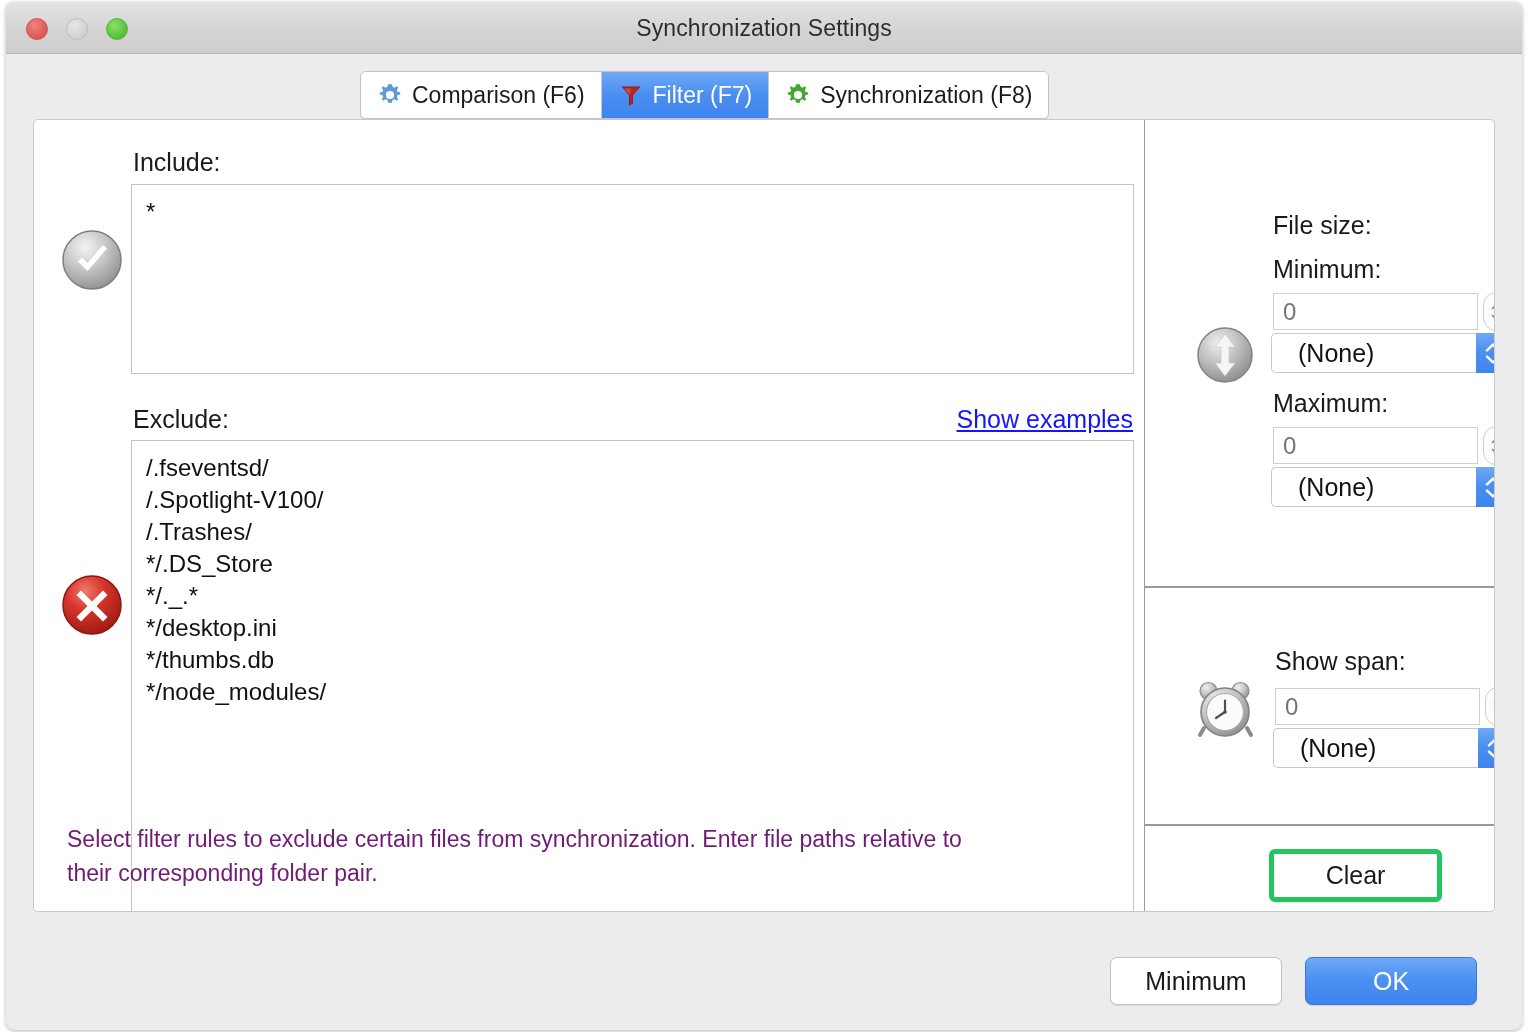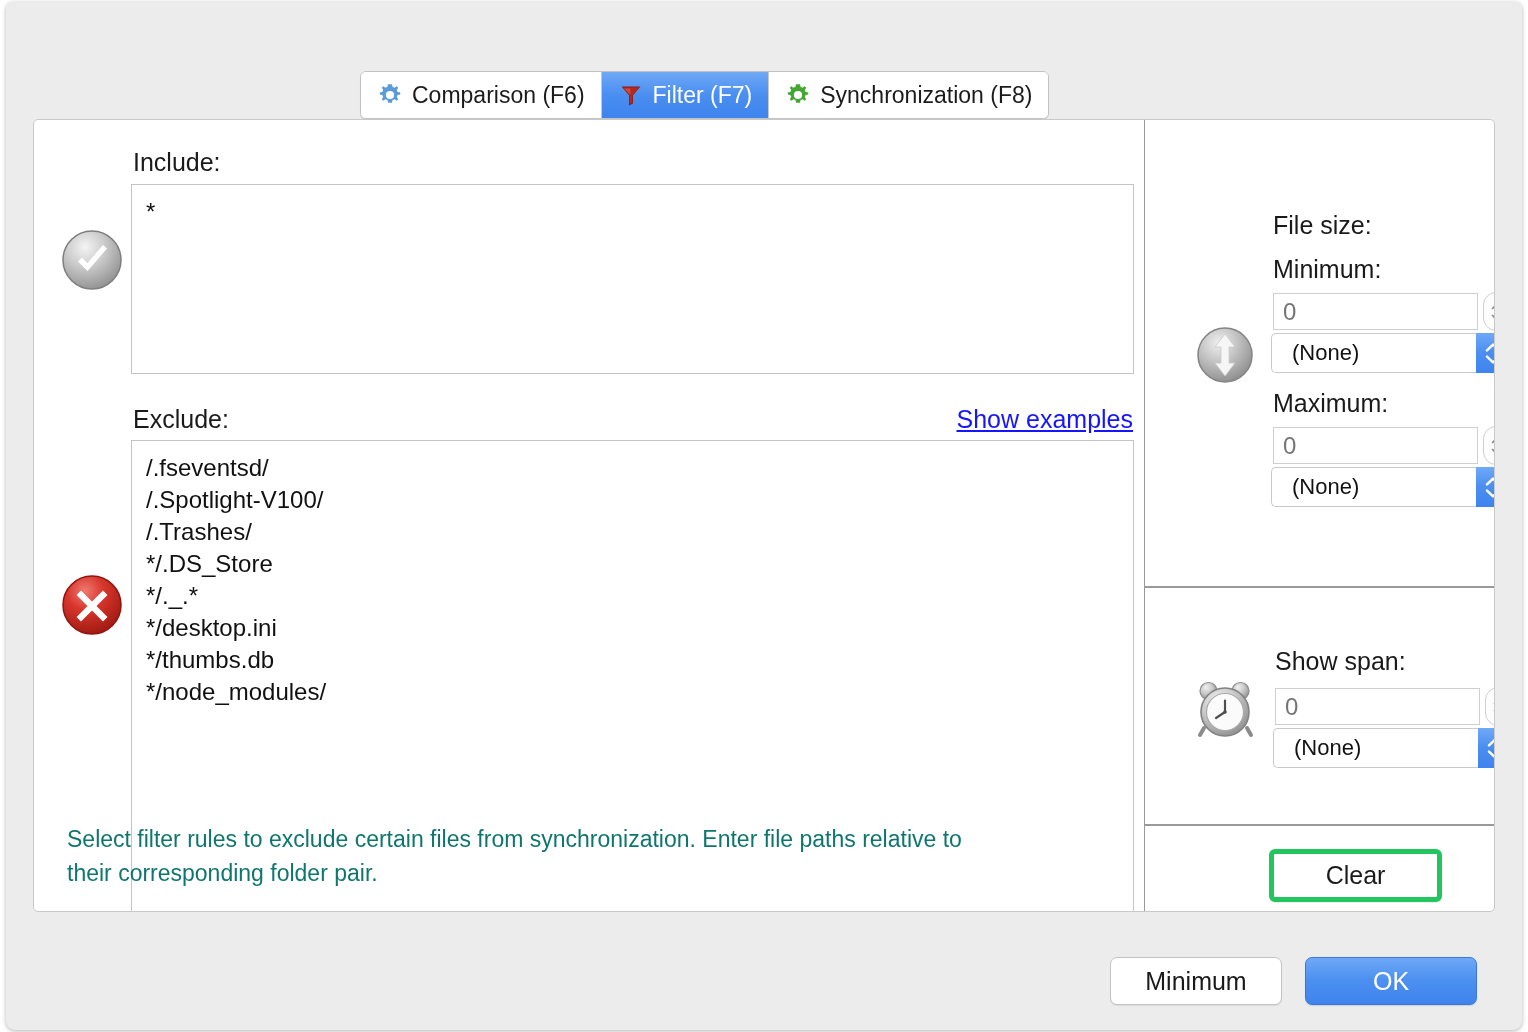--- a/index.html
+++ b/index.html
@@ -143,21 +143,21 @@
     cursor: pointer;
   }
 
   .hint {
     position: absolute;
     left: 33px;
     top: 702px;
     width: 930px;
     font-size: 23px;
     line-height: 34px;
-    color: #0f766e;
+    color: #701a75;
   }
 
   
   .side-icon { position: absolute; }
   .ic-check { left: 26px; top: 108px; }
   .ic-cross { left: 26px; top: 453px; }
 
   
   .right-pane { position: absolute; left: 1111px; top: 0; width: 350px; height: 793px; }
 
@@ -199,23 +199,23 @@
 
   .select-row { position: absolute; display: flex; align-items: stretch; }
   .select-box {
     width: 205px;
     height: 40px;
     background: #ffffff;
     border: 1px solid #c9c9c9;
     border-right: none;
     border-radius: 5px 0 0 5px;
     box-sizing: border-box;
-    font-size: 22px;
+    font-size: 25px;
     color: #121212;
-    padding-left: 20px;
+    padding-left: 26px;
     line-height: 38px;
     white-space: nowrap;
   }
   .select-arrow {
     width: 34px; height: 40px;
     background: linear-gradient(to bottom, #6fa9f7 0%, #4a8ef0 50%, #3f84ee 100%);
     border-radius: 0 5px 5px 0;
     display: flex; flex-direction: column;
     align-items: center; justify-content: center;
     gap: 3px;
@@ -275,20 +275,26 @@
     border: 1px solid #3a79d6;
     color: #ffffff;
     box-shadow: 0 1px 1px rgba(0,0,0,0.12);
   }
 </style>
 </head>
 <body>
 
 <div class="window">
 
+  <div class="titlebar">
+    <div class="traffic tl-close"></div>
+    <div class="traffic tl-min"></div>
+    <div class="traffic tl-zoom"></div>
+    <div class="title-text">Synchronization Settings</div>
+  </div>
 
   <div class="tabbar">
 
     <div class="tab">
       <span class="tab-icon">
         <svg width="26" height="26" viewBox="0 0 26 26">
           <path d="M13 2.2l2.0 0 .55 2.6 2.0 .85 2.25-1.4 1.4 1.4-1.4 2.25 .85 2.0 2.6 .55 0 2.0-2.6 .55-.85 2.0 1.4 2.25-1.4 1.4-2.25-1.4-2.0 .85-.55 2.6-2.0 0-2.0 0-.55-2.6-2.0-.85-2.25 1.4-1.4-1.4 1.4-2.25-.85-2.0-2.6-.55 0-2.0 2.6-.55 .85-2.0-1.4-2.25 1.4-1.4 2.25 1.4 2.0-.85 .55-2.6z" fill="#5b9bd8"></path>
           <circle cx="13" cy="13" r="4.1" fill="#ffffff"></circle>
         </svg>
       </span>

